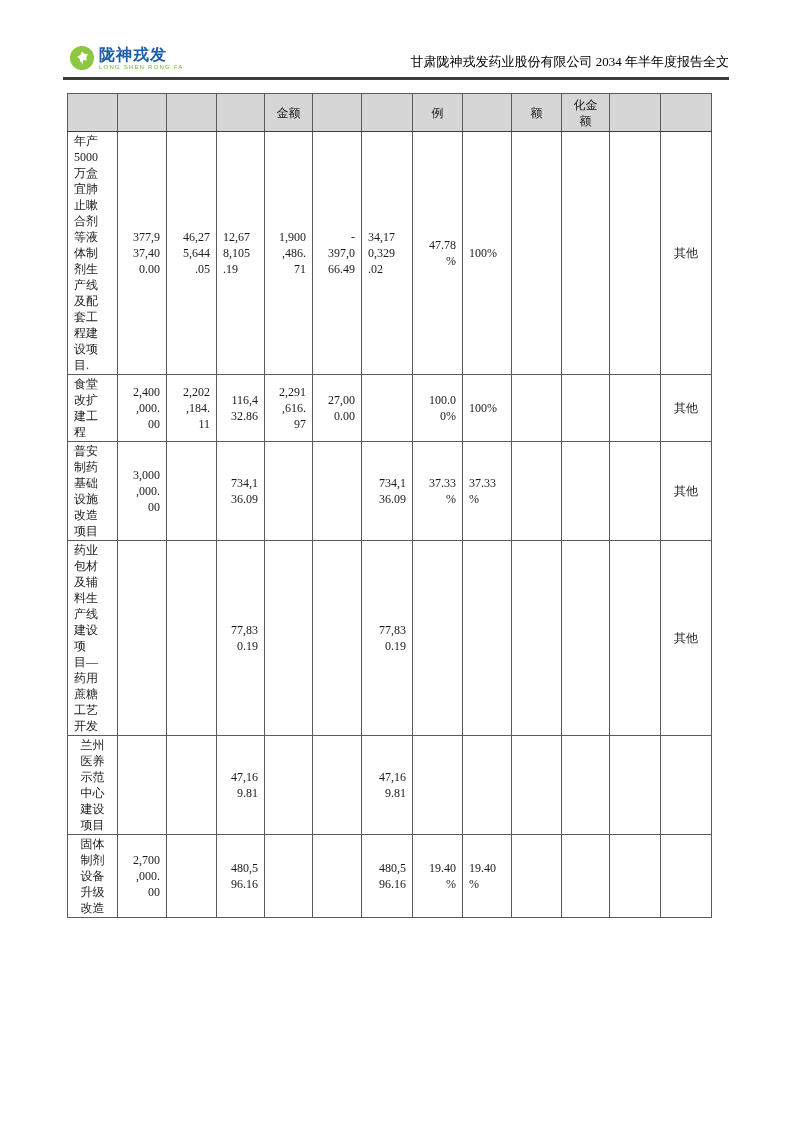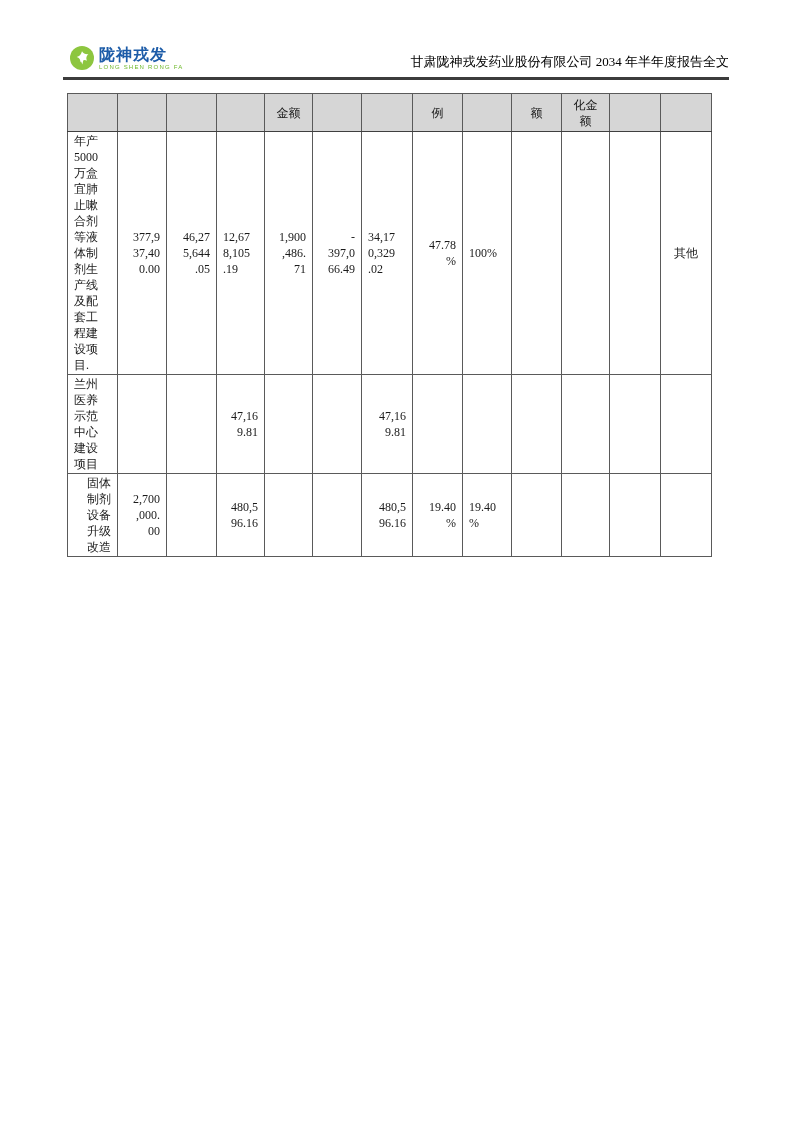--- a/index.html
+++ b/index.html
@@ -183,21 +183,102 @@
 .02</td>
           <td style="text-align: right;">47.78
 %</td>
           <td style="text-align: left;">100%</td>
           <td style="text-align: center;"></td>
           <td style="text-align: center;"></td>
           <td style="text-align: center;"></td>
           <td style="text-align: center;">其他</td>
         </tr>
         <tr>
-          <td style="text-align: left;">兰州
+          <td style="text-align: left;">食堂
+改扩
+建工
+程</td>
+          <td style="text-align: right;">2,400
+,000.
+00</td>
+          <td style="text-align: right;">2,202
+,184.
+11</td>
+          <td style="text-align: right;">116,4
+32.86</td>
+          <td style="text-align: right;">2,291
+,616.
+97</td>
+          <td style="text-align: right;">27,00
+0.00</td>
+          <td style="text-align: right;"></td>
+          <td style="text-align: right;">100.0
+0%</td>
+          <td style="text-align: left;">100%</td>
+          <td style="text-align: center;"></td>
+          <td style="text-align: center;"></td>
+          <td style="text-align: center;"></td>
+          <td style="text-align: center;">其他</td>
+        </tr>
+        <tr>
+          <td style="text-align: left;">普安
+制药
+基础
+设施
+改造
+项目</td>
+          <td style="text-align: right;">3,000
+,000.
+00</td>
+          <td style="text-align: right;"></td>
+          <td style="text-align: right;">734,1
+36.09</td>
+          <td style="text-align: right;"></td>
+          <td style="text-align: right;"></td>
+          <td style="text-align: right;">734,1
+36.09</td>
+          <td style="text-align: right;">37.33
+%</td>
+          <td style="text-align: left;">37.33
+%</td>
+          <td style="text-align: center;"></td>
+          <td style="text-align: center;"></td>
+          <td style="text-align: center;"></td>
+          <td style="text-align: center;">其他</td>
+        </tr>
+        <tr>
+          <td style="text-align: left;">药业
+包材
+及辅
+料生
+产线
+建设
+项
+目—
+药用
+蔗糖
+工艺
+开发</td>
+          <td style="text-align: right;"></td>
+          <td style="text-align: right;"></td>
+          <td style="text-align: right;">77,83
+0.19</td>
+          <td style="text-align: right;"></td>
+          <td style="text-align: right;"></td>
+          <td style="text-align: right;">77,83
+0.19</td>
+          <td style="text-align: right;"></td>
+          <td style="text-align: left;"></td>
+          <td style="text-align: center;"></td>
+          <td style="text-align: center;"></td>
+          <td style="text-align: center;"></td>
+          <td style="text-align: center;">其他</td>
+        </tr>
+        <tr>
+          <td style="text-align: center;">兰州
 医养
 示范
 中心
 建设
 项目</td>
           <td style="text-align: right;"></td>
           <td style="text-align: right;"></td>
           <td style="text-align: right;">47,16
 9.81</td>
           <td style="text-align: right;"></td>
@@ -205,21 +286,21 @@
           <td style="text-align: right;">47,16
 9.81</td>
           <td style="text-align: right;"></td>
           <td style="text-align: left;"></td>
           <td style="text-align: center;"></td>
           <td style="text-align: center;"></td>
           <td style="text-align: center;"></td>
           <td style="text-align: center;"></td>
         </tr>
         <tr>
-          <td style="text-align: right;">固体
+          <td style="text-align: center;">固体
 制剂
 设备
 升级
 改造</td>
           <td style="text-align: right;">2,700
 ,000.
 00</td>
           <td style="text-align: right;"></td>
           <td style="text-align: right;">480,5
 96.16</td>

